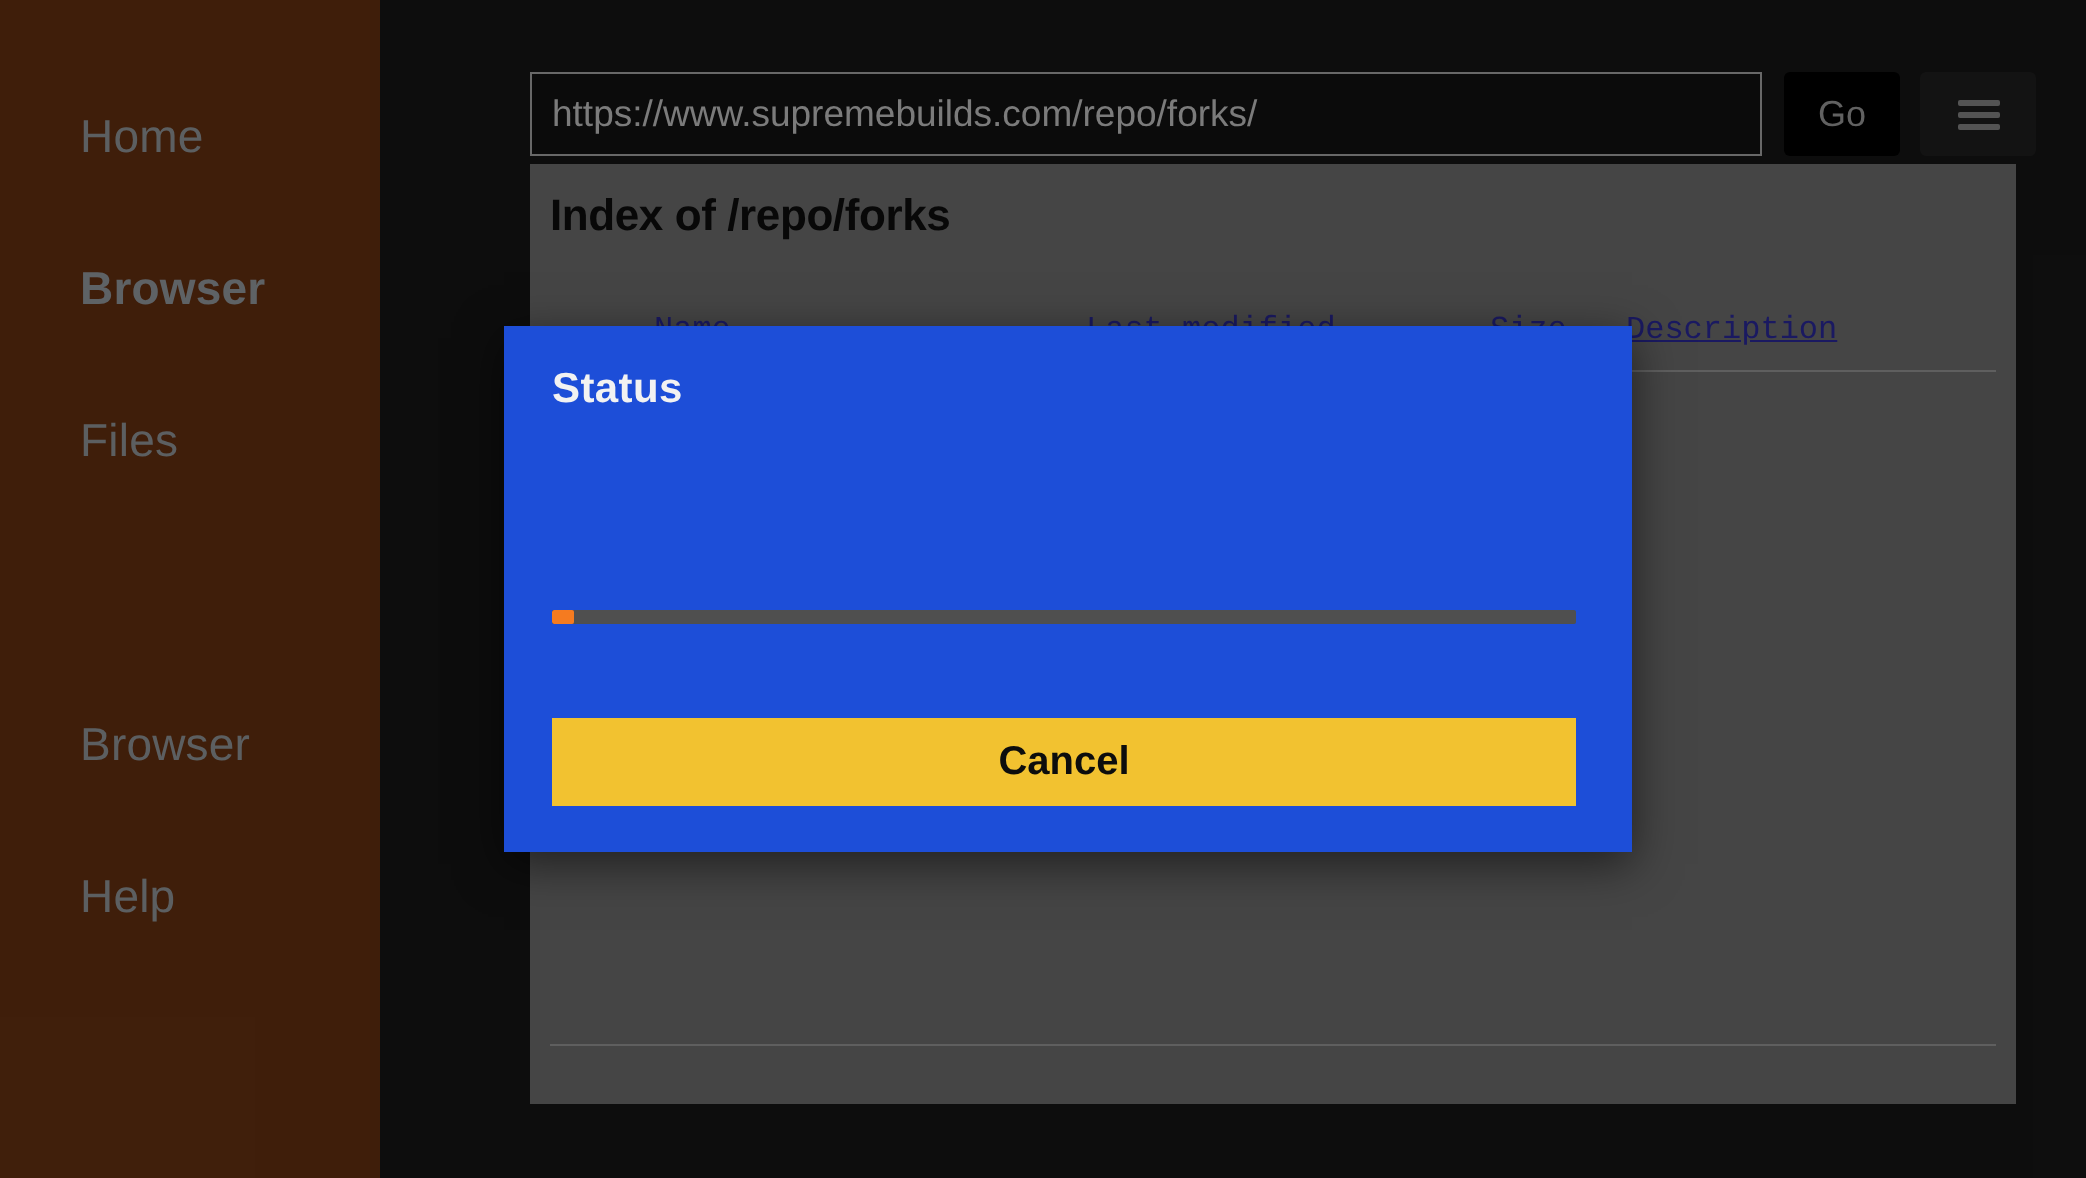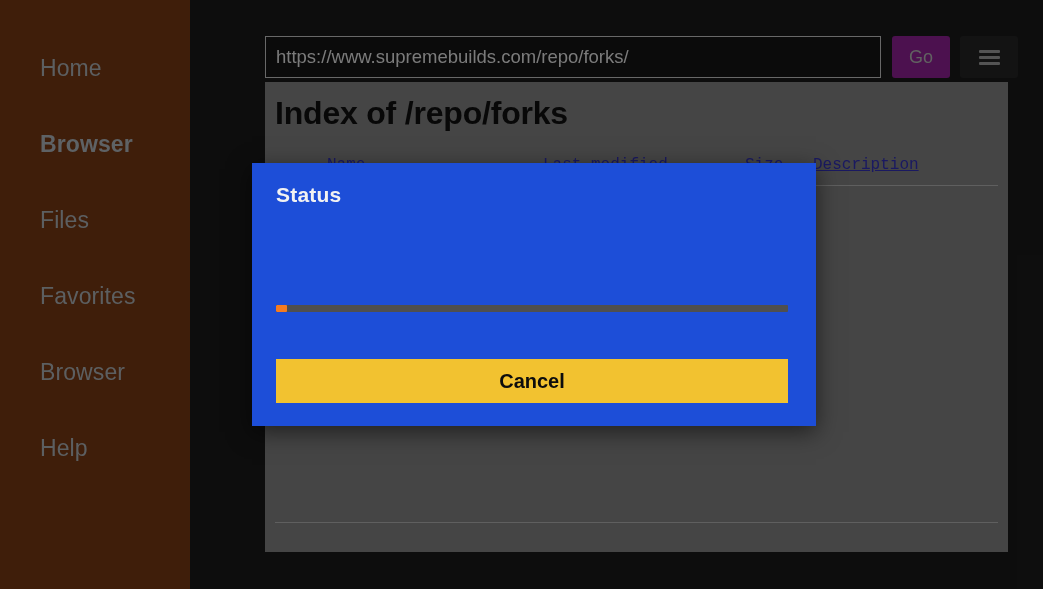--- a/index.html
+++ b/index.html
@@ -72,21 +72,21 @@
     font-size: 18.5px;
     font-family: "Liberation Sans", sans-serif;
     padding: 0 10px;
     outline: none;
   }
   #go-button {
     position: absolute;
     left: 627px; top: 0;
     width: 58px;
     height: 42px;
-    background: #701a75;
+    background: #000000;
     border: none;
     border-radius: 3px;
     color: #8f8f8f;
     font-size: 18px;
     font-family: "Liberation Sans", sans-serif;
     cursor: pointer;
   }
   #menu-button {
     position: absolute;
     left: 695px; top: 0;
@@ -114,21 +114,21 @@
     position: absolute;
     left: 75px; top: 82px;
     width: 743px;
     height: 470px;
     background: #666666;
     overflow: hidden;
   }
   #page-title {
     position: absolute;
     left: 10px; top: 13px;
-    font-size: 32px;
+    font-size: 22px;
     font-weight: bold;
     color: #0c0c0c;
     letter-spacing: -0.2px;
     white-space: nowrap;
   }
   #col-header-row {
     position: absolute;
     left: 10px; top: 74px;
     width: 723px;
     height: 30px;
@@ -257,21 +257,20 @@
 </style>
 </head>
 <body>
 
 <div id="app">
 
   <nav id="sidebar">
     <div id="nav-0" class="nav-item">Home</div>
     <div id="nav-1" class="nav-item active">Browser</div>
     <div id="nav-2" class="nav-item">Files</div>
-    <div id="nav-3" class="nav-item">Favorites</div>
     <div id="nav-4" class="nav-item">Browser</div>
     <div id="nav-5" class="nav-item">Help</div>
   </nav>
 
   <section id="browser">
 
     <div id="urlbar-row">
       <input id="url-input" type="text" value="https://www.supremebuilds.com/repo/forks/" style="">
       <button id="go-button">Go</button>
       <button id="menu-button">

